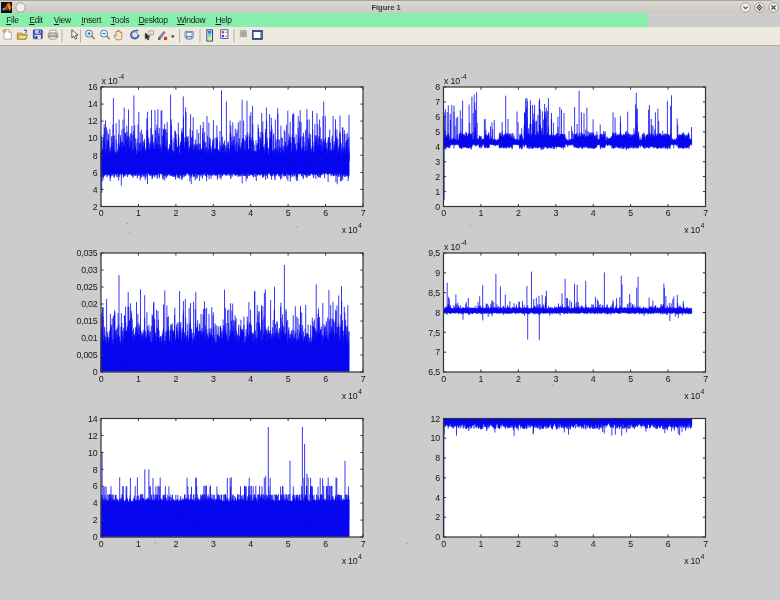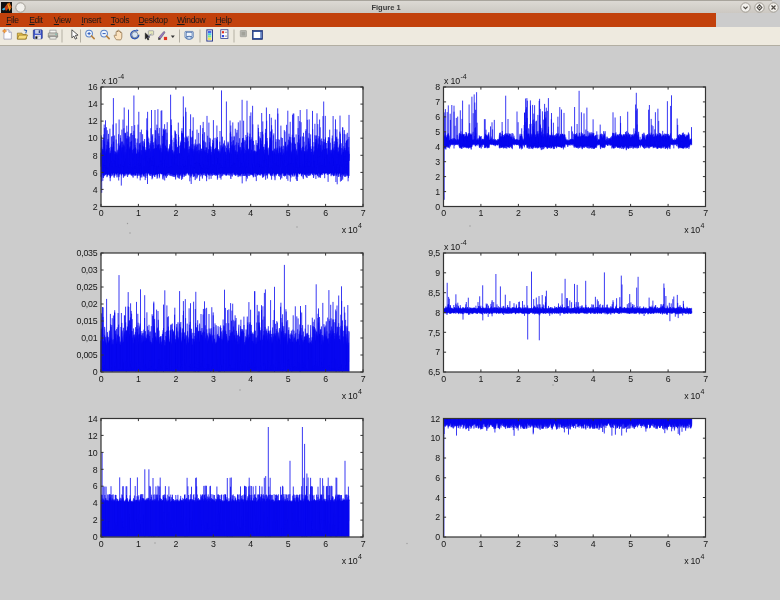--- a/index.html
+++ b/index.html
@@ -1,22 +1,22 @@
 <!DOCTYPE html>
 <html><head><meta charset="utf-8"><style>
 * { margin:0; padding:0; box-sizing:border-box; }
 html,body { width:780px; height:600px; overflow:hidden;
   font-family:"Liberation Sans", sans-serif; background:#cccccc; }
 #titlebar { position:absolute; left:0; top:0; width:772px; height:13px;
   background:linear-gradient(#dcd9d4,#ccc8c2);
   border-top:1px solid #a8a49c; }
 #title { position:absolute; left:0; top:1.5px; width:100%; text-align:center;
   font-size:7.5px; font-weight:bold; color:#3a3a3a; }
-#menubar { position:absolute; left:0; top:13px; width:716px; height:14px;
-  background:#c2410c; font-size:8.5px; letter-spacing:-0.3px; color:#1a1a1a; }
+#menubar { position:absolute; left:0; top:13px; width:648px; height:14px;
+  background:#86efac; font-size:8.5px; letter-spacing:-0.3px; color:#1a1a1a; }
 #toolbar { position:absolute; left:0; top:27px; width:780px; height:19px;
   background:#eeeadf; border-bottom:1px solid #b2aea2; }
 #canvas { position:absolute; left:0; top:46px; width:780px; height:554px;
   background:#cccccc; }
 </style></head>
 <body>
 <div id="titlebar">
 <svg width="11" height="11" viewBox="0 0 11 11" style="position:absolute;left:1px;top:1px">
 <rect width="11" height="11" fill="#101010"></rect>
 <path d="M0.8 7.2l2.8-1.6 1.4 1.2-2.3 1.8z" fill="#38b8e8"></path>

